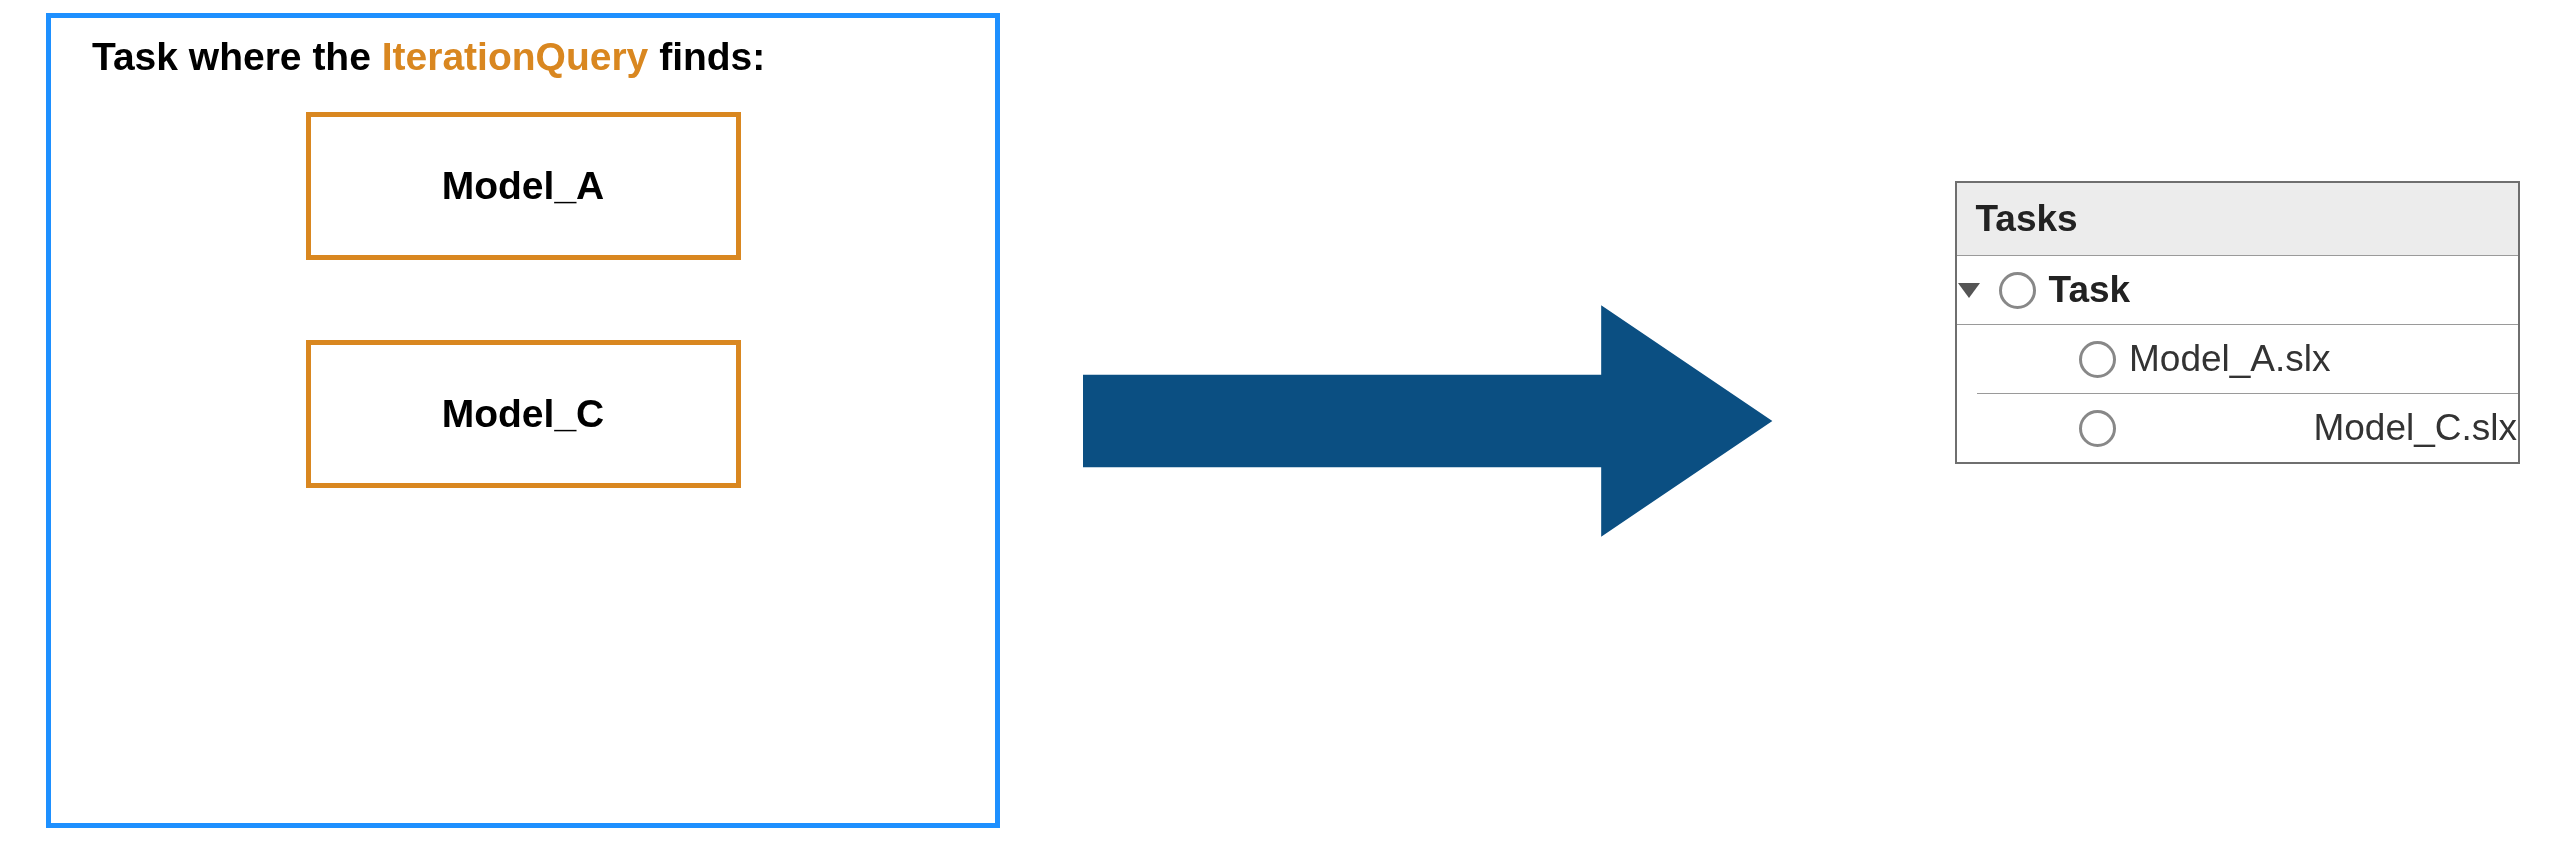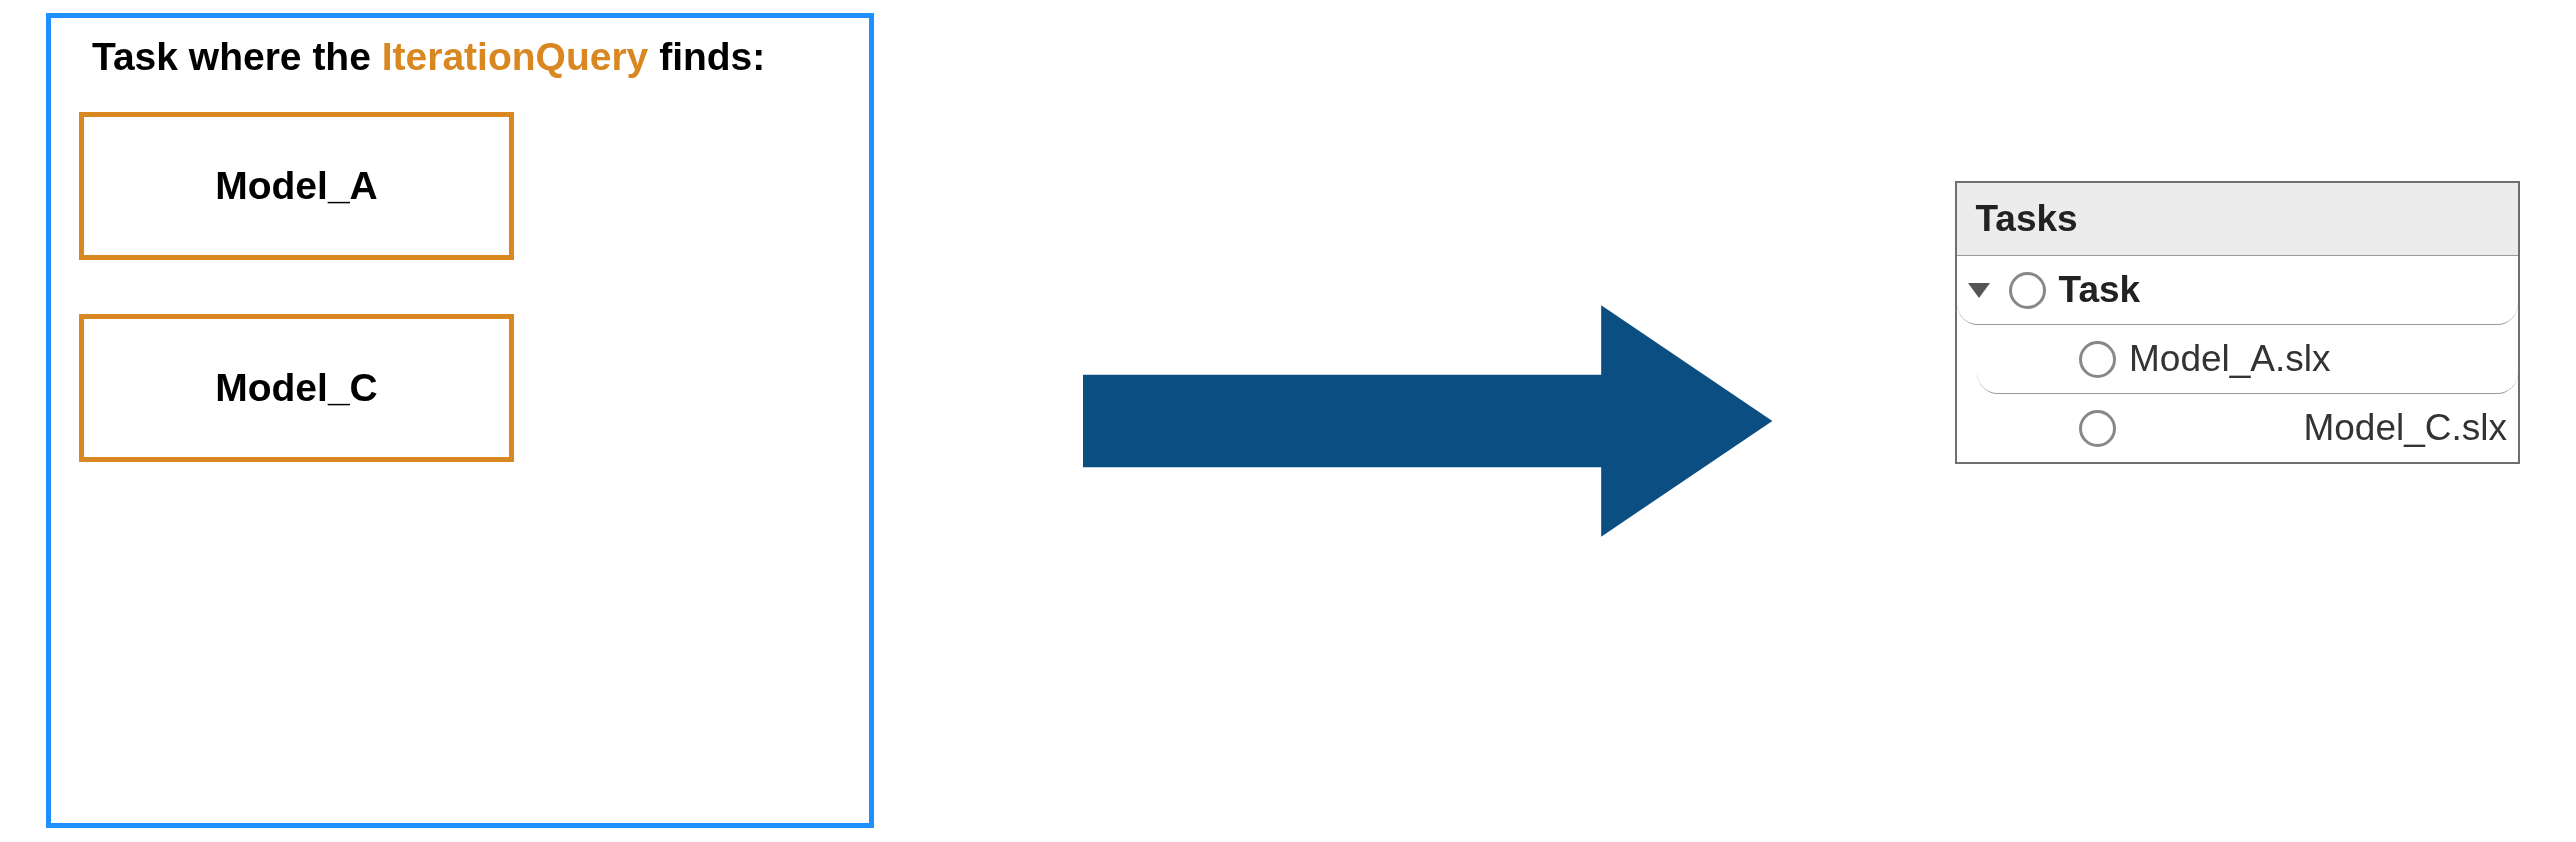--- a/index.html
+++ b/index.html
@@ -7,41 +7,42 @@
       font-family: Arial, Helvetica, sans-serif;
       width: 2576px;
       height: 843px;
       position: relative;
       background: #fff;
     }
     .left-box {
       position: absolute;
       left: 46px;
       top: 13px;
-      width: 828px;
+      width: 954px;
       height: 815px;
       border: 5.6px solid #1e90ff;
       background: #fff;
       padding: 16.7px 28px 28px 28px;
     }
     .left-title {
       font-size: 39px;
       font-weight: bold;
       color: #000;
       text-align: left;
       margin-left: 13px;
       margin-bottom: 33px;
     }
     .left-title .highlight {
       color: #d98720;
     }
     .model-stack {
       display: flex;
       flex-direction: column;
-      gap: 54px;
+      align-items: center;
+      gap: 80px;
       margin-top: 19px;
     }
     .model-box {
       width: 435px;
       height: 148px;
       border: 5.6px solid #d98720;
       background: #fff;
       display: flex;
       align-items: center;
       justify-content: center;
@@ -69,26 +70,25 @@
     }
     .tasks-header {
       background: #ececec;
       border-bottom: 1.9px solid #9a9a9a;
       padding: 15px 18.5px;
       font-weight: bold;
       color: #222;
     }
     .tasks-row {
       border-bottom: 1.9px solid #9a9a9a;
-      padding: 13px 11px;
+      padding: 13px 1px;
       display: flex;
       align-items: center;
       gap: 13px;
       color: #333;
-      border-radius: 21px;
     }
     .tasks-row:last-child { border-bottom: none; justify-content: space-between; }
     .tasks-row.parent {
       font-weight: bold;
       color: #222;
     }
     .tasks-row.child {
       padding-left: 102px;
       margin-left: 20px;
     }

